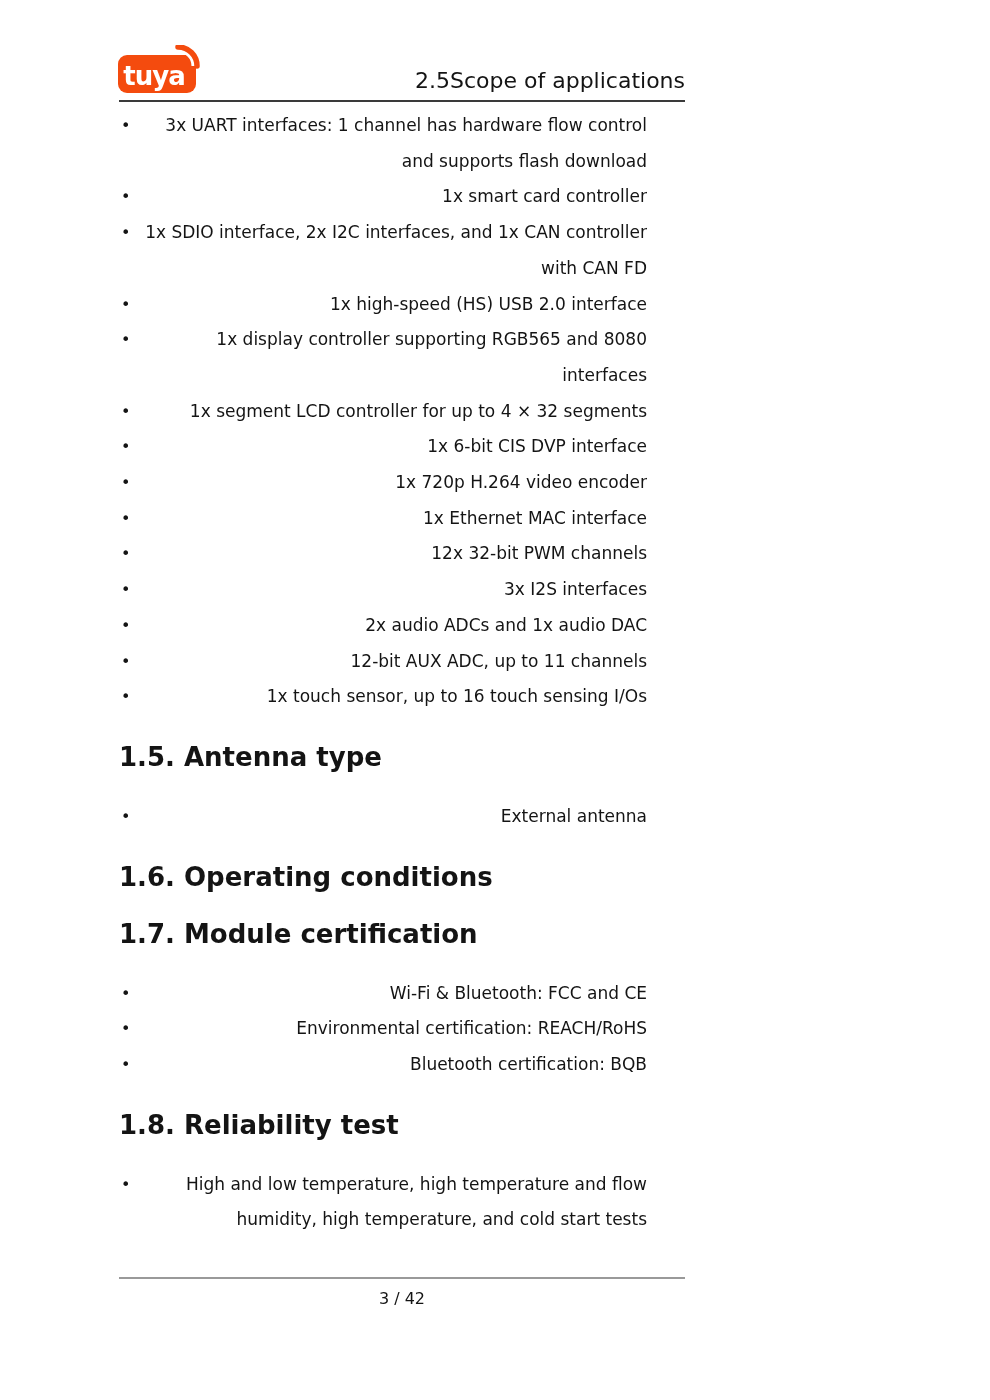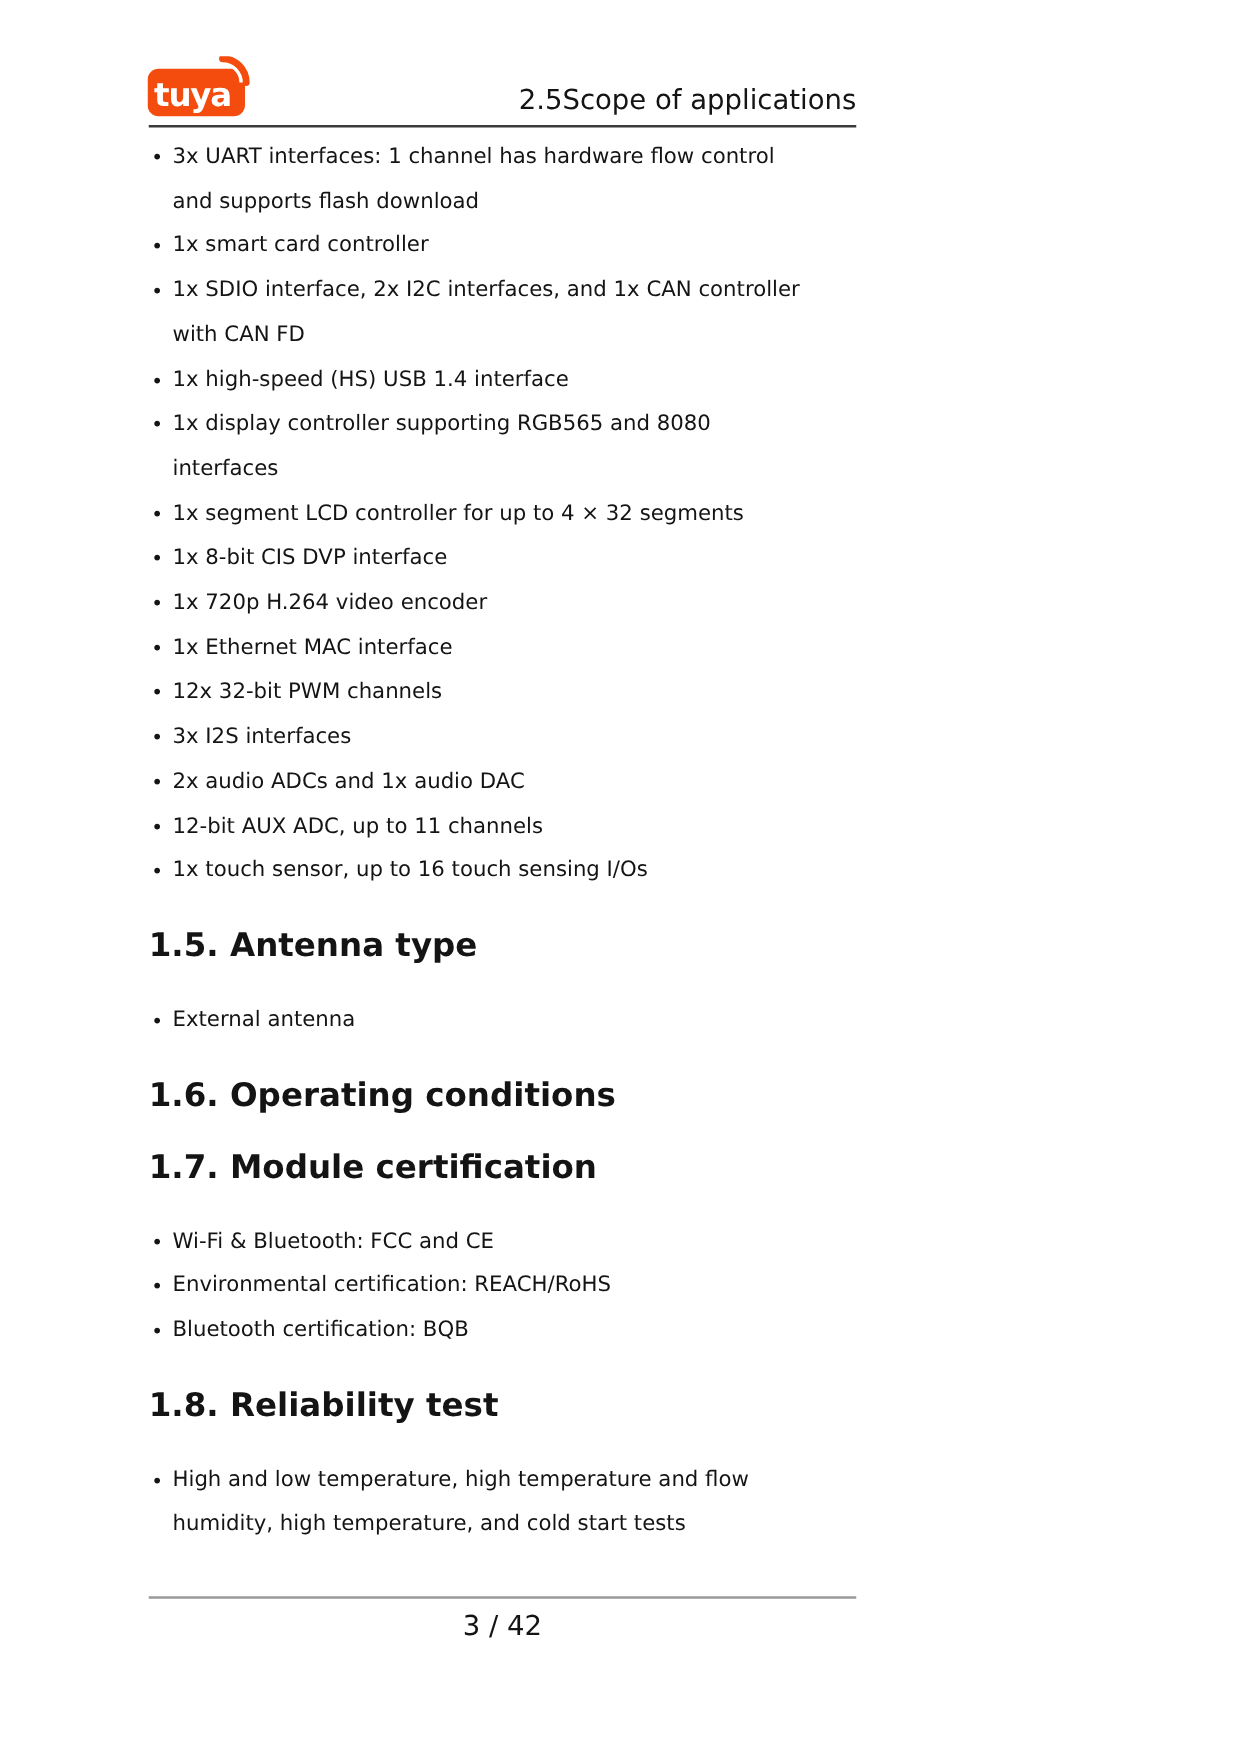--- a/index.html
+++ b/index.html
@@ -39,20 +39,21 @@
   .content {
     position: absolute;
     left: 119px;
     right: 119px;
     top: 108px;
   }
   .bullets {
     list-style: none;
     margin: 0;
     padding: 0;
+    text-align: right;
   }
   .bullets li {
     position: relative;
     padding-left: 19px;
     padding-right: 38px;
     font-size: 17px;
     line-height: 35.7px;
   }
   .bullets li::before {
     content: "\2022";
@@ -71,21 +72,21 @@
   .footer {
     position: absolute;
     left: 119px;
     right: 119px;
     top: 1277px;
     border-top: 2px solid var(--footer-rule, #999999);
   }
   .page-number {
     text-align: center;
     margin-top: 10px;
-    font-size: 22px;
+    font-size: 16px;
   }
 </style>
 </head>
 <body>
 
 <div class="page">
 
   <header class="header">
     <div class="logo">
       <svg width="84" height="50" viewBox="0 0 84 50">
@@ -97,24 +98,24 @@
     </div>
     <div class="header-title">2.5Scope of applications</div>
   </header>
 
   <main class="content">
 
     <ul class="bullets">
       <li>3x UART interfaces: 1 channel has hardware flow control and supports flash download</li>
       <li>1x smart card controller</li>
       <li>1x SDIO interface, 2x I2C interfaces, and 1x CAN controller with CAN FD</li>
-      <li>1x high-speed (HS) USB 1.4 interface</li>
+      <li>1x high-speed (HS) USB 2.0 interface</li>
       <li>1x display controller supporting RGB565 and 8080 interfaces</li>
       <li>1x segment LCD controller for up to 4 × 32 segments</li>
-      <li>1x 8-bit CIS DVP interface</li>
+      <li>1x 6-bit CIS DVP interface</li>
       <li>1x 720p H.264 video encoder</li>
       <li>1x Ethernet MAC interface</li>
       <li>12x 32-bit PWM channels</li>
       <li>3x I2S interfaces</li>
       <li>2x audio ADCs and 1x audio DAC</li>
       <li>12-bit AUX ADC, up to 11 channels</li>
       <li>1x touch sensor, up to 16 touch sensing I/Os</li>
     </ul>
 
     <section>

